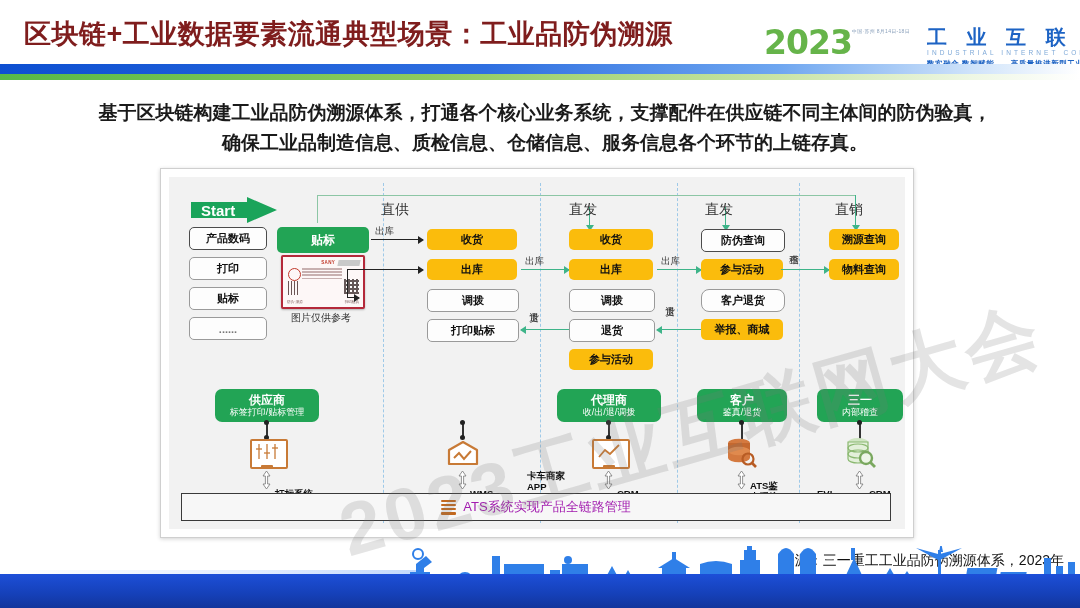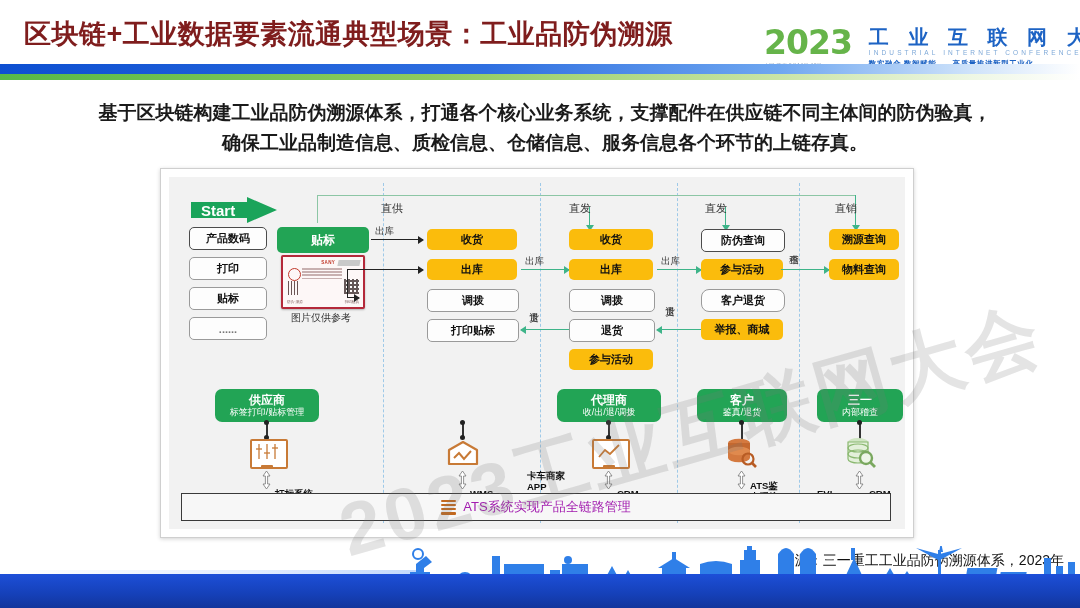--- a/index.html
+++ b/index.html
@@ -14,21 +14,21 @@
     position:absolute;left:24px;top:16px;
     font-size:27px;font-weight:bold;color:#7f1d1d;letter-spacing:.5px;
     white-space:nowrap;
   }
   #logo{position:absolute;right:6px;top:26px;width:310px;height:52px;display:flex;align-items:flex-start;}
   #logo-year{
     font-size:33px;font-weight:bold;color:#66b44a;letter-spacing:-1px;
     line-height:34px;font-family:"DejaVu Sans",sans-serif;
   }
   #logo-year-sub{font-size:5px;color:#8aa0bb;letter-spacing:.3px;margin-top:2px;white-space:nowrap;}
-  #logo-left{display:flex;flex-direction:column;padding-right:8px;}
+  #logo-left{display:flex;flex-direction:row;padding-right:8px;}
   #logo-divider{width:1px;background:#9fb6cf;margin:2px 9px 2px 0;align-self:stretch;}
   #logo-right{display:flex;flex-direction:column;justify-content:flex-start;}
   #logo-cn{font-size:20px;font-weight:bold;color:#1d63c4;letter-spacing:7px;line-height:22px;white-space:nowrap;}
   #logo-en{font-size:6.5px;color:#7fa9d8;letter-spacing:3.1px;line-height:10px;white-space:nowrap;}
   #logo-slogan{font-size:7.5px;color:#1d63c4;letter-spacing:.6px;line-height:11px;white-space:nowrap;font-weight:bold;}
   #header-bar{
     position:absolute;left:0;top:64px;width:1080px;height:10px;
     background:linear-gradient(90deg,#0d4fd1 0%,#2f6fe0 45%,#6ea6f0 72%,#cfe3fa 90%,#ffffff 100%);
   }
   #header-bar2{
@@ -50,21 +50,21 @@
     box-shadow:0 1px 4px rgba(0,0,0,.18);
   }
   #diagram-inner{position:absolute;left:8px;top:8px;width:736px;height:352px;background:#f2f2f2;}
 
   .lane{position:absolute;top:6px;bottom:6px;border-left:1px dashed #9ec9e8;}
 
   
   #top-rail{position:absolute;left:148px;top:18px;width:538px;height:1px;background:#8cc6a5;}
   .rail-down{position:absolute;width:1px;background:#8cc6a5;}
 
-  .lane-label{position:absolute;font-size:11px;color:#333;font-weight:normal;white-space:nowrap;}
+  .lane-label{position:absolute;font-size:14px;color:#333;font-weight:normal;white-space:nowrap;}
 
   
   #start-arrow{
     position:absolute;left:22px;top:20px;width:86px;height:26px;
     background:#1aa45a;
     clip-path:polygon(0 5px,56px 5px,56px 0,86px 13px,56px 26px,56px 21px,0 21px);
   }
   #start-text{
     position:absolute;left:32px;top:22px;width:60px;height:22px;
     color:#fff;font-size:15px;font-weight:bold;

